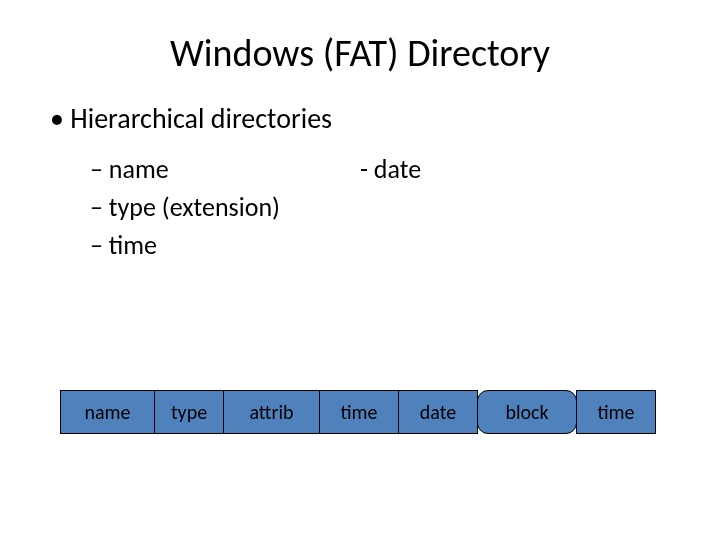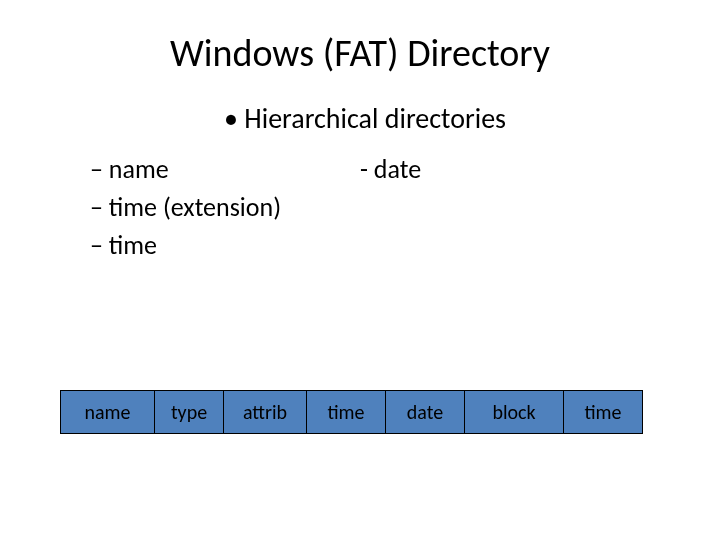--- a/index.html
+++ b/index.html
@@ -24,21 +24,20 @@
     margin: 10px 0 25px 0;
     font-weight: 400;
   }
   .bullets {
     font-size: 28px;
     line-height: 1.3;
     margin-left: 10px;
   }
   .b1 {
     margin: 12px 0;
-    text-align: center;
   }
   .b1::before {
     content: "• ";
   }
   .subwrap {
     display: flex;
     margin-left: 40px;
     margin-top: 8px;
   }
   .subcol {
@@ -73,40 +72,40 @@
     color: #000;
     font-size: 20px;
     display: flex;
     align-items: center;
     justify-content: center;
     margin-left: -1px;
   }
   .cell:first-child { margin-left: 0; }
   .w-name  { width: 95px; }
   .w-type  { width: 70px; }
-  .w-attrib{ width: 84px; }
+  .w-attrib{ width: 97px; }
   .w-time  { width: 80px; }
   .w-date  { width: 80px; }
-  .w-block { width: 100px; }
+  .w-block { width: 100px; border-radius: 11px; }
   .w-size  { width: 80px; }
 </style>
 </head>
 <body>
 
 <div class="slide">
 
   <div class="title">Windows (FAT) Directory</div>
 
   <div class="bullets">
     <div class="b1">Hierarchical directories</div>
 
     <div class="subwrap">
       <div class="subcol left">
         <div class="b2 dash">name</div>
-        <div class="b2 dash">time (extension)</div>
+        <div class="b2 dash">type (extension)</div>
         <div class="b2 dash">time</div>
       </div>
       <div class="subcol">
         <div class="b2 hyph">date</div>
       </div>
     </div>
   </div>
 
   <div class="tablewrap">
     <div class="dirtable">

